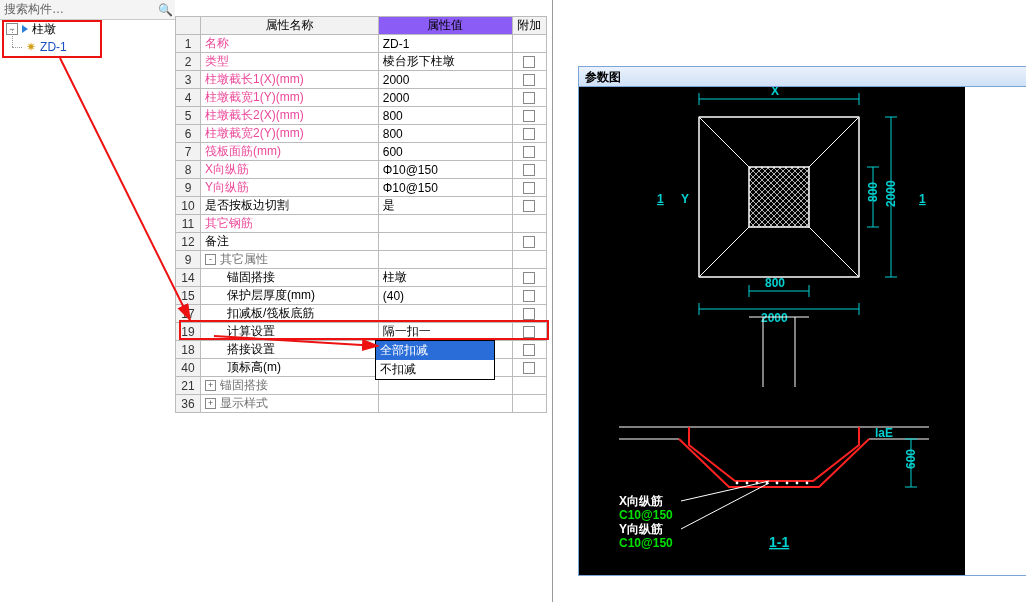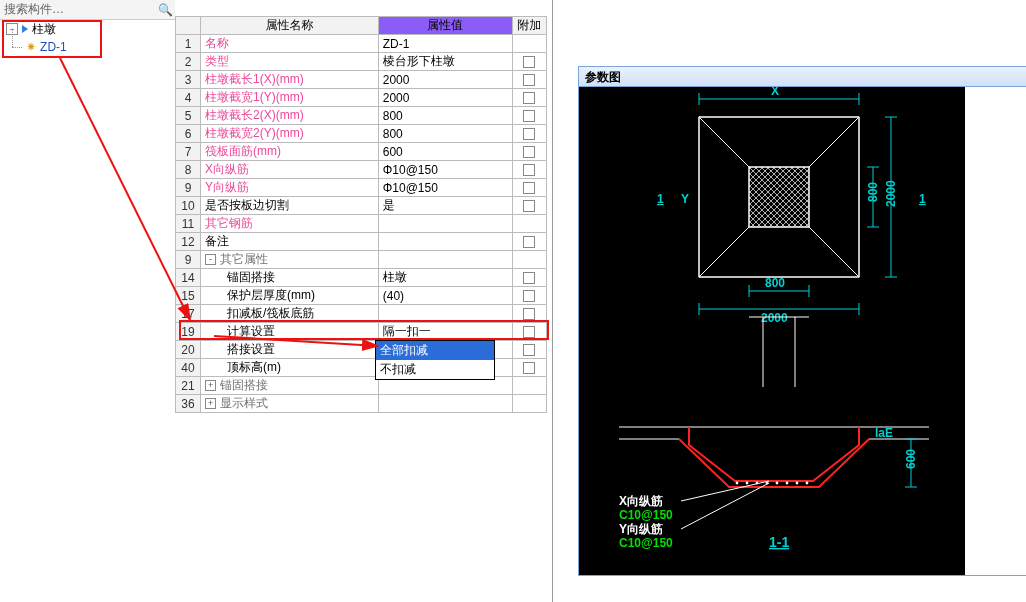--- a/index.html
+++ b/index.html
@@ -327,21 +327,21 @@
           <td></td>
           <td class="extra"><span class="chk"></span></td>
         </tr>
         <tr>
           <td class="rownum">19</td>
           <td><span style="display:inline-block;width:22px"></span><span class="">计算设置</span></td>
           <td>隔一扣一</td>
           <td class="extra"><span class="chk"></span></td>
         </tr>
         <tr>
-          <td class="rownum">20</td>
+          <td class="rownum">18</td>
           <td><span style="display:inline-block;width:22px"></span><span class="">搭接设置</span></td>
           <td>按默认搭接设置计算</td>
           <td class="extra"><span class="chk"></span></td>
         </tr>
         <tr>
           <td class="rownum">40</td>
           <td><span style="display:inline-block;width:22px"></span><span class="">顶标高(m)</span></td>
           <td>筏板底标高</td>
           <td class="extra"><span class="chk"></span></td>
         </tr>

